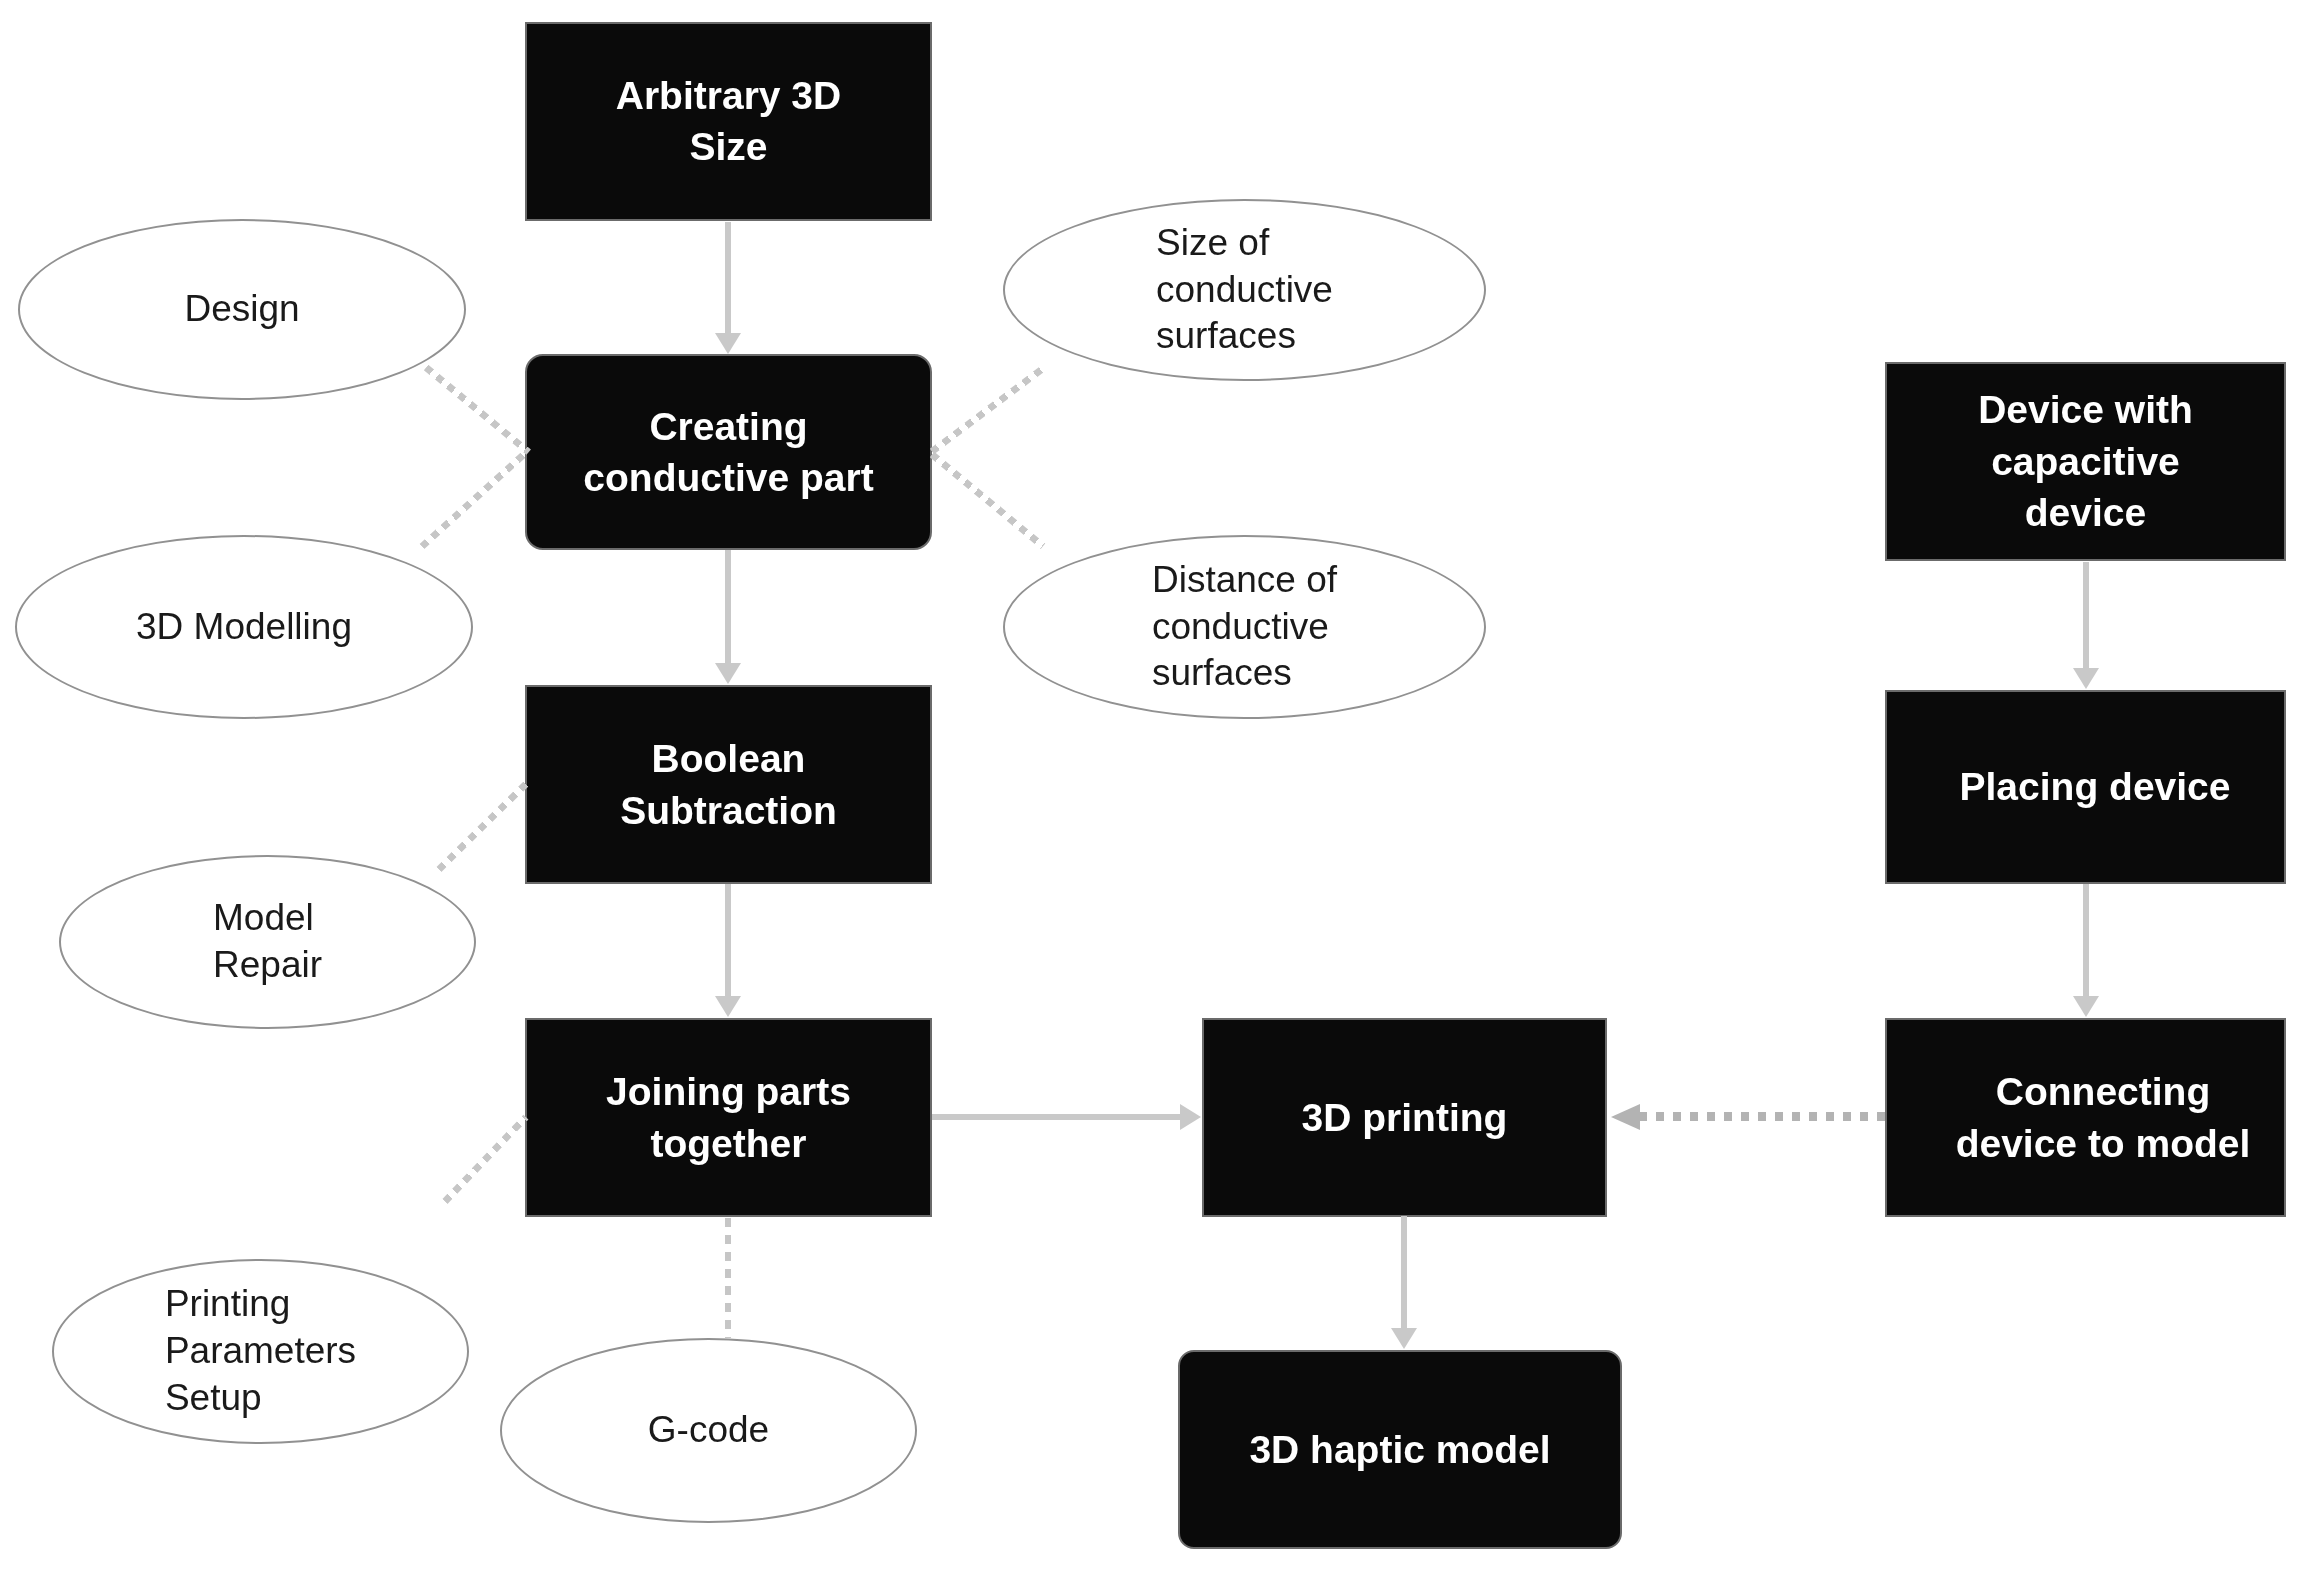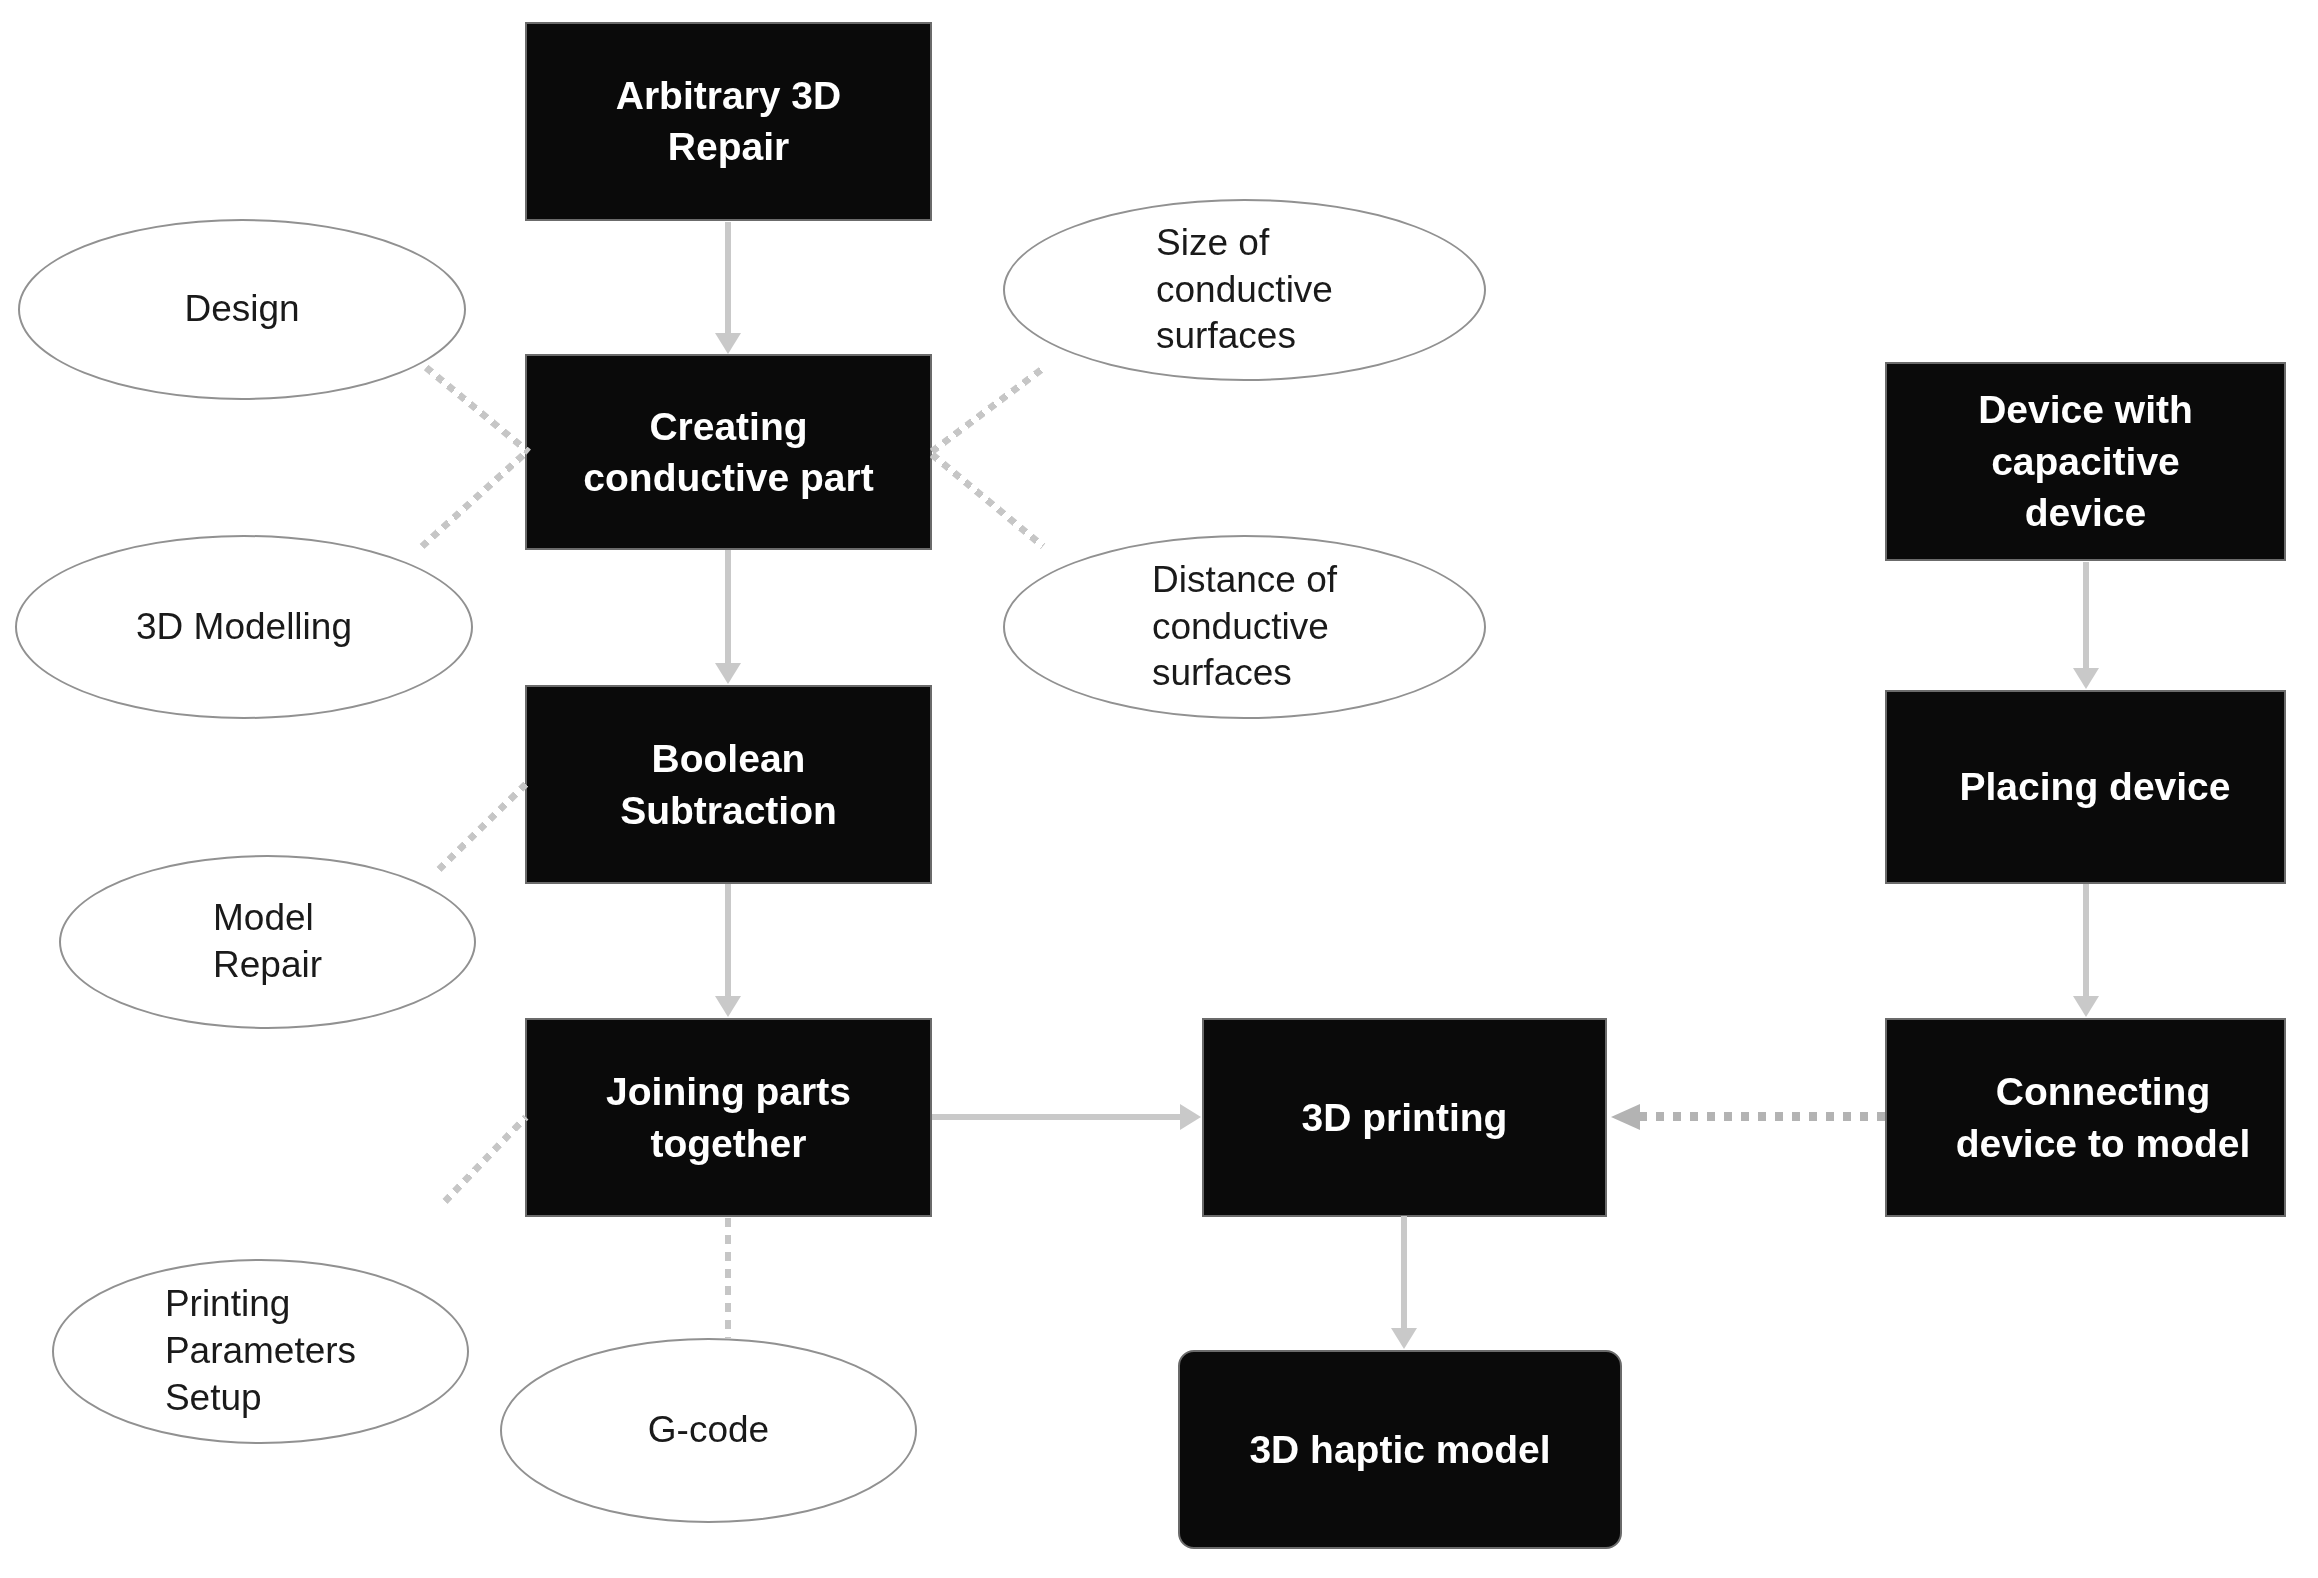--- a/index.html
+++ b/index.html
@@ -45,23 +45,23 @@
   .dots-d { position:absolute; height:7.2px; transform-origin:0 50%;
     background:repeating-linear-gradient(90deg, var(--dotted-line,#c6c6c6) 0 7.2px, transparent 7.2px 14.3px); }
 </style>
 </head>
 <body>
 
 <div class="canvas">
 
   <div class="pbox" style="left:525px; top:21.5px;  width:407px; height:199px;">
     <span class="lbl">Arbitrary 3D
-Repair</span>
+Size</span>
   </div>
-  <div class="pbox" style="left:525px; top:354px; width:407px; height:196px;">
+  <div class="pbox" style="left:525px; top:354px; width:407px; height:196px;border-radius:18px;">
     <span class="lbl">Creating
 conductive part</span>
   </div>
   <div class="pbox" style="left:525px; top:685px; width:407px; height:199px;align-items:center;">
     <span class="lbl">Boolean
 Subtraction</span>
   </div>
   <div class="pbox" style="left:525px; top:1018px; width:407px; height:199px;">
     <span class="lbl">Joining parts
 together</span>

